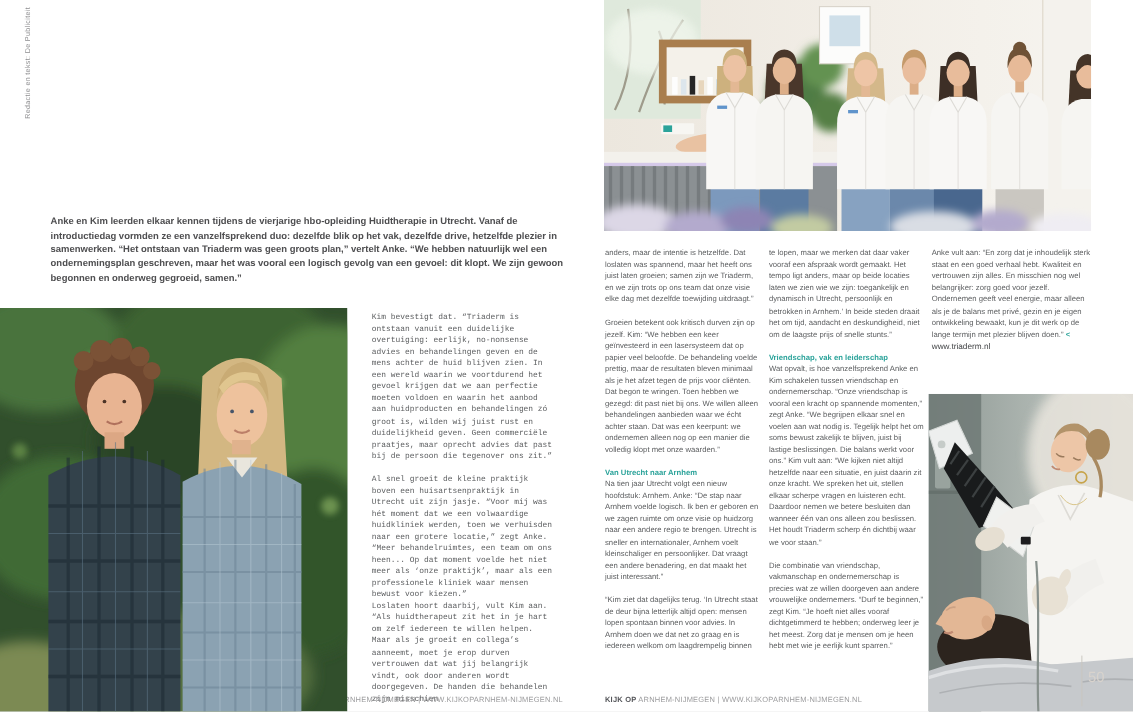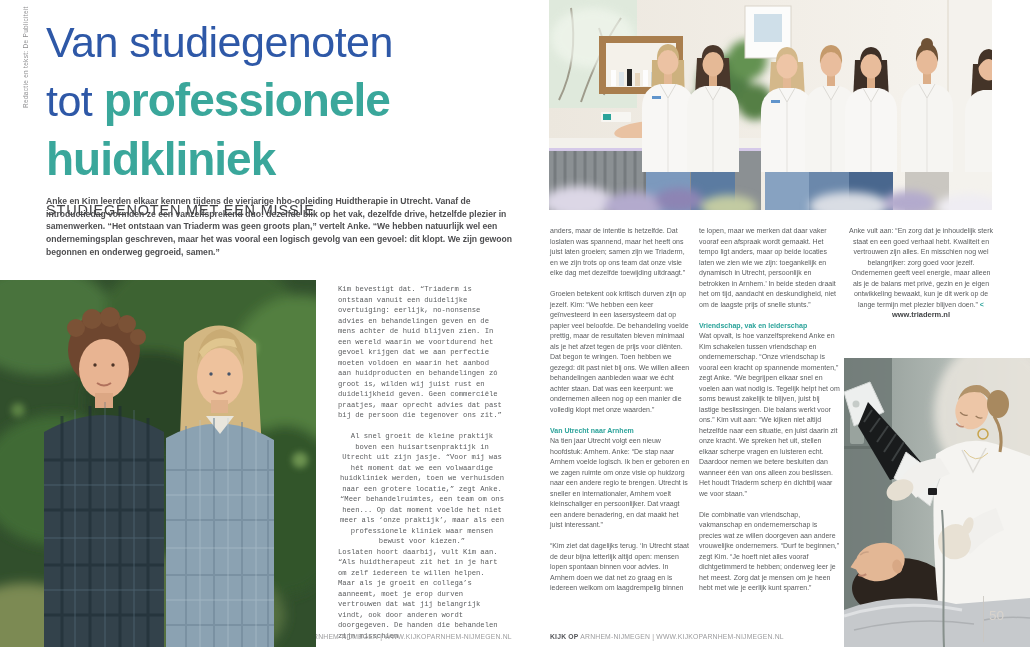--- a/index.html
+++ b/index.html
@@ -17,27 +17,27 @@
   .t-blue{color:#2e58a7;font-size:43px;font-weight:400;letter-spacing:-.5px;}
   .t-teal{color:#3aa79b;font-size:46px;font-weight:700;letter-spacing:-1px;}
   .subtitle{margin-top:8px;font-size:14.5px;line-height:16px;color:#414143;letter-spacing:.8px;font-weight:400;}
   .intro{
     position:absolute;left:46px;top:195px;width:466px;
     font-size:8.6px;line-height:12.7px;font-weight:700;color:#4e4e50;
   }
   
   .col{position:absolute;top:226px;font-size:7px;line-height:10.5px;color:#5b5d5f;}
   .col p{margin:0 0 10.5px 0;}
-  .col p.tight{margin-bottom:0;text-align:center;}
+  .col p.tight{margin-bottom:0;}
   .col .h{color:#2ba39a;font-weight:700;margin:0 0 0 0;}
   .col-1{left:338px;top:284px;width:168px;font-size:7.2px;font-family:Liberation Mono, monospace;}
   .col-2{left:550px;width:142px;}
   .col-3{left:699px;width:142px;}
   .col-4{left:847px;width:148px;}
-  .website{font-weight:700;color:#434547;font-size:7.5px;margin-top:2px;text-align:center;}
+  .website{font-weight:400;color:#434547;font-size:7.5px;margin-top:2px;}
   .end-mark{color:#2ba39a;font-weight:700;}
   
   .photo{position:absolute;overflow:hidden;}
   .photo svg{display:block;width:100%;height:100%;}
   .photo-duo{left:0;top:280px;width:316px;height:367px;z-index:2;}
   .photo-team{left:549px;top:0;width:443px;height:210px;}
   .photo-treatment{left:844px;top:358px;width:186px;height:289px;}
   
   .footer{position:absolute;top:633px;font-size:6.8px;letter-spacing:.2px;white-space:nowrap;}
   .footer .brand{font-weight:700;color:#55565a;}
@@ -47,26 +47,20 @@
   .pn-rule{position:absolute;left:983px;top:596px;width:1px;height:46px;background:#c9c5c0;opacity:.85;z-index:3;}
   .page-number{position:absolute;left:989px;top:608px;font-size:13.5px;color:#d8d3cd;z-index:3;}
 </style>
 </head>
 <body>
 
 <div class="spread">
 
   <div class="credit">Redactie en tekst: De Publiciteit</div>
 
-  <div class="title-block">
-    <div><span class="t-blue">Van studiegenoten</span></div>
-    <div><span class="t-blue">tot </span><span class="t-teal">professionele</span></div>
-    <div><span class="t-teal">huidkliniek</span></div>
-    <div class="subtitle">STUDIEGENOTEN MET EEN MISSIE</div>
-  </div>
 
   <div class="intro">Anke en Kim leerden elkaar kennen tijdens de vierjarige hbo-opleiding Huidtherapie in Utrecht. Vanaf de introductiedag vormden ze een vanzelfsprekend duo: dezelfde blik op het vak, dezelfde drive, hetzelfde plezier in samenwerken. “Het ontstaan van Triaderm was geen groots plan,” vertelt Anke. “We hebben natuurlijk wel een ondernemingsplan geschreven, maar het was vooral een logisch gevolg van een gevoel: dit klopt. We zijn gewoon begonnen en onderweg gegroeid, samen.”</div>
 
   <div class="photo photo-duo">
     <svg viewBox="0 0 316 367" preserveAspectRatio="none">
       <defs>
         <filter id="b6" x="-30%" y="-30%" width="160%" height="160%">
             <feGaussianBlur stdDeviation="6"></feGaussianBlur>
           </filter>
         <filter id="b3" x="-40%" y="-40%" width="180%" height="180%">

